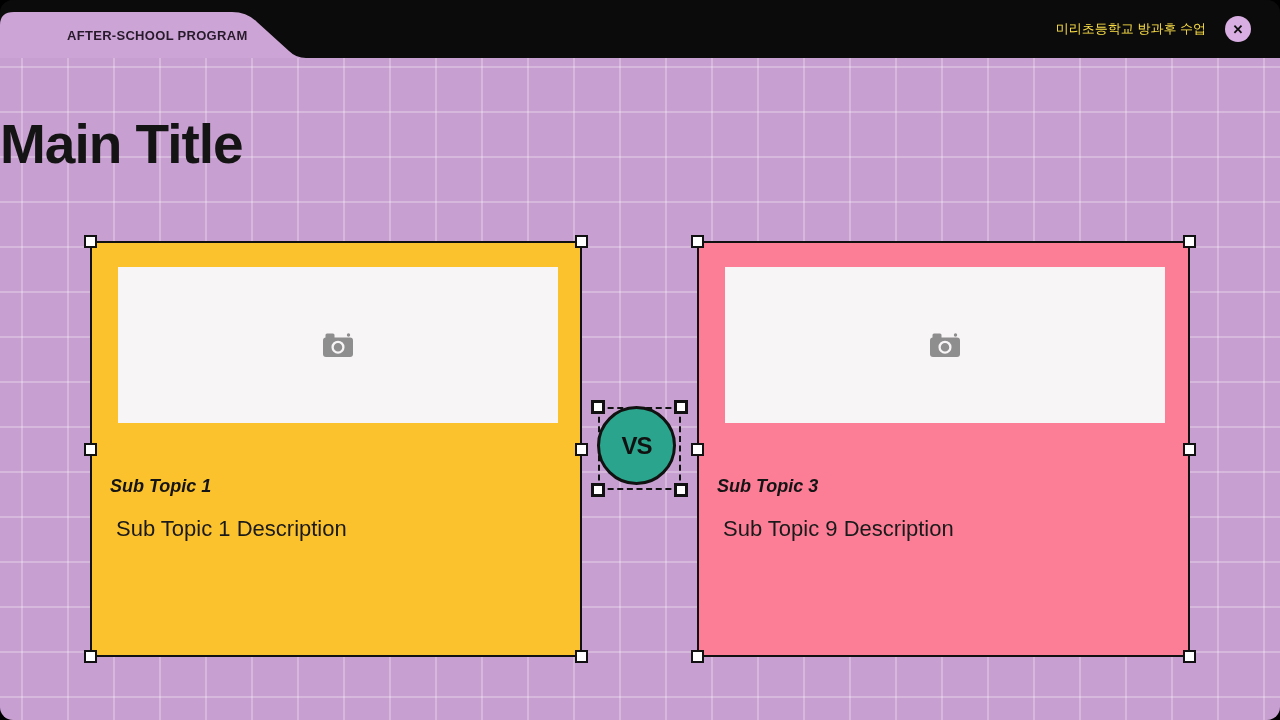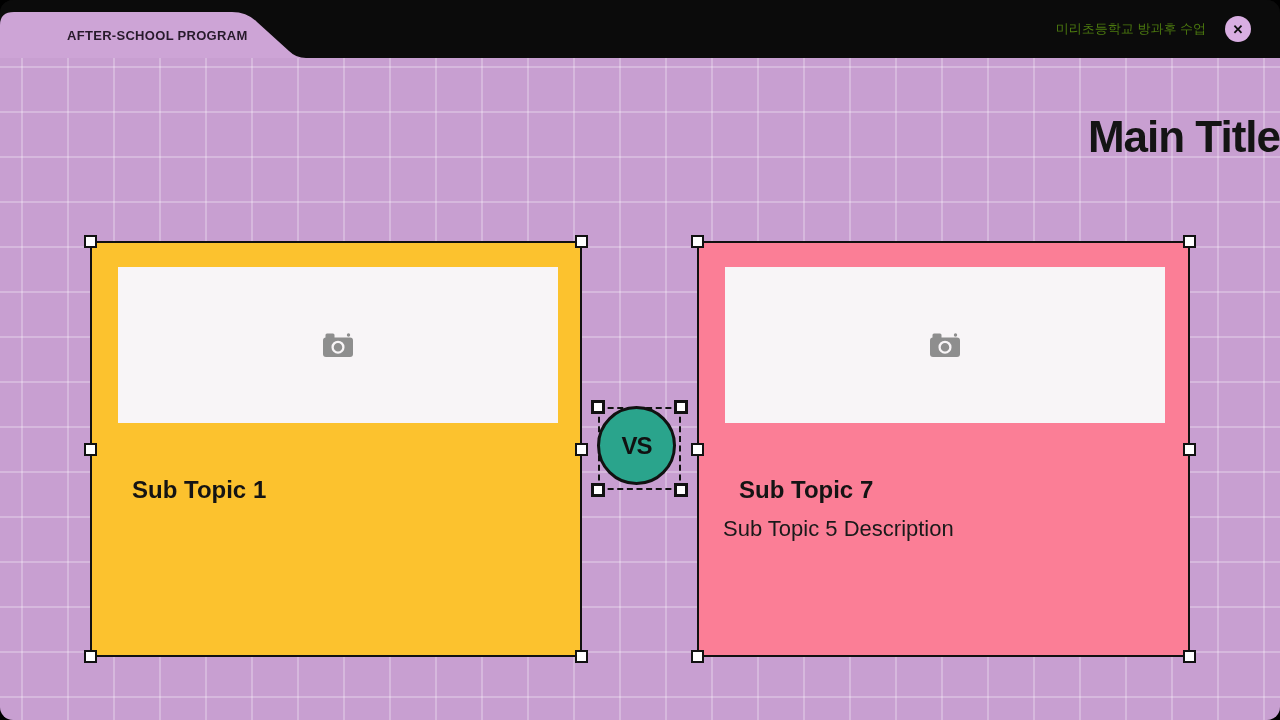--- a/index.html
+++ b/index.html
@@ -7,46 +7,46 @@
   body { font-family:"Liberation Sans","DejaVu Sans",sans-serif; background:#000; }
 
   .stage { position:relative; width:1280px; height:720px; overflow:hidden; background:var(--header-bg,#0b0b0b);border-radius:13px; }
 
   
   .header { position:absolute; left:0; top:0; width:1280px; height:58px; background:var(--header-bg,#0b0b0b); z-index:5; }
   .tab-shape { position:absolute; left:0; top:0; width:320px; height:58px; display:block; }
   .tab-label { position:absolute; left:67px; top:28px; font-size:13px; font-weight:700; letter-spacing:.3px;
                color:#271a2b; z-index:6; white-space:nowrap; }
   .header-right { position:absolute; right:29px; top:0; height:58px; display:flex; align-items:center; gap:19px; z-index:6; }
-  .doc-title { color:#4d7c0f; font-size:13px; white-space:nowrap; }
+  .doc-title { color:#fde047; font-size:13px; white-space:nowrap; }
   .close-btn { width:26px; height:26px; border:none; border-radius:50%; background:var(--accent-lavender,#d9aee2);
                display:flex; align-items:center; justify-content:center; cursor:pointer; }
   .close-btn span { color:#0b0b0b; font-size:13px; font-weight:700; line-height:1; }
 
   
   .canvas { position:absolute; left:0; top:58px; width:1280px; height:662px;
             background-color:var(--canvas-bg,#c89fd1);
             background-image:
               repeating-linear-gradient(to right, rgba(255,255,255,.26) 0 2px, transparent 2px 46px),
               repeating-linear-gradient(to bottom, rgba(255,255,255,.26) 0 2px, transparent 2px 45px);
             background-position:21px 8px; }
 
-  .main-title { position:absolute; left:0; top:54px; width:1280px; text-align:right;
-                font-size:44px; font-weight:700; color:#141414; letter-spacing:-1px; }
+  .main-title { position:absolute; left:0; top:54px; width:1280px; text-align:left;
+                font-size:55px; font-weight:700; color:#141414; letter-spacing:-1px; }
 
   
   .card { position:absolute; top:183px; width:492px; height:416px; border:2.5px solid #111; }
   .card1 { left:90px;  background:var(--card1-bg,#fcc22e); }
   .card2 { left:697px; background:var(--card2-bg,#fb7e96); width:493px; }
 
   .placeholder { position:absolute; left:26px; top:24px; width:440px; height:156px;
                  background:var(--placeholder-bg,#f8f5f7); display:flex; align-items:center; justify-content:center; }
   .camera { display:block; }
 
-  .card-title { position:absolute; left:40px; top:233px; font-size:24px; font-weight:700; color:#141414; }
+  .card-title { position:absolute; left:18px; top:233px; font-size:18px; font-weight:700; color:#141414;font-style:italic; }
   .card-desc  { position:absolute; left:24px; top:273px; font-size:22px; font-weight:400; color:#1a1a1a; }
 
   
   .handle { position:absolute; width:13px; height:13px; background:#fff; border:2.5px solid #111; z-index:4; }
   .h-tl { left:-8px;  top:-8px; }
   .h-tr { right:-8px; top:-8px; }
   .h-bl { left:-8px;  bottom:-8px; }
   .h-br { right:-8px; bottom:-8px; }
   .h-ml { left:-8px;  top:50%; margin-top:-6.5px; }
   .h-mr { right:-8px; top:50%; margin-top:-6.5px; }
@@ -89,39 +89,40 @@
     <div class="card card1">
       <div class="placeholder">
         <svg class="camera" width="32" height="26" viewBox="0 0 32 26" aria-hidden="true">
           <rect x="3.5" y="1.5" width="9" height="7" rx="1.5" fill="#8e8e8e"></rect>
           <circle cx="26.5" cy="3" r="1.7" fill="#8e8e8e"></circle>
           <rect x="1" y="5.5" width="30" height="19.5" rx="3" fill="#8e8e8e"></rect>
           <circle cx="16" cy="15.2" r="5.4" fill="none" stroke="#f8f5f7" stroke-width="2.3"></circle>
         </svg>
       </div>
       <div class="card-title">Sub Topic 1</div>
+      <div class="card-desc">Sub Topic 1 Description</div>
       <div class="handle h-tl"></div>
       <div class="handle h-tr"></div>
       <div class="handle h-ml"></div>
       <div class="handle h-mr"></div>
       <div class="handle h-bl"></div>
       <div class="handle h-br"></div>
     </div>
 
     <div class="card card2">
       <div class="placeholder">
         <svg class="camera" width="32" height="26" viewBox="0 0 32 26" aria-hidden="true">
           <rect x="3.5" y="1.5" width="9" height="7" rx="1.5" fill="#8e8e8e"></rect>
           <circle cx="26.5" cy="3" r="1.7" fill="#8e8e8e"></circle>
           <rect x="1" y="5.5" width="30" height="19.5" rx="3" fill="#8e8e8e"></rect>
           <circle cx="16" cy="15.2" r="5.4" fill="none" stroke="#f8f5f7" stroke-width="2.3"></circle>
         </svg>
       </div>
-      <div class="card-title">Sub Topic 7</div>
-      <div class="card-desc">Sub Topic 5 Description</div>
+      <div class="card-title">Sub Topic 3</div>
+      <div class="card-desc">Sub Topic 9 Description</div>
       <div class="handle h-tl"></div>
       <div class="handle h-tr"></div>
       <div class="handle h-ml"></div>
       <div class="handle h-mr"></div>
       <div class="handle h-bl"></div>
       <div class="handle h-br"></div>
     </div>
 
     <div class="vs-group">
       <div class="vs-selection"></div>

